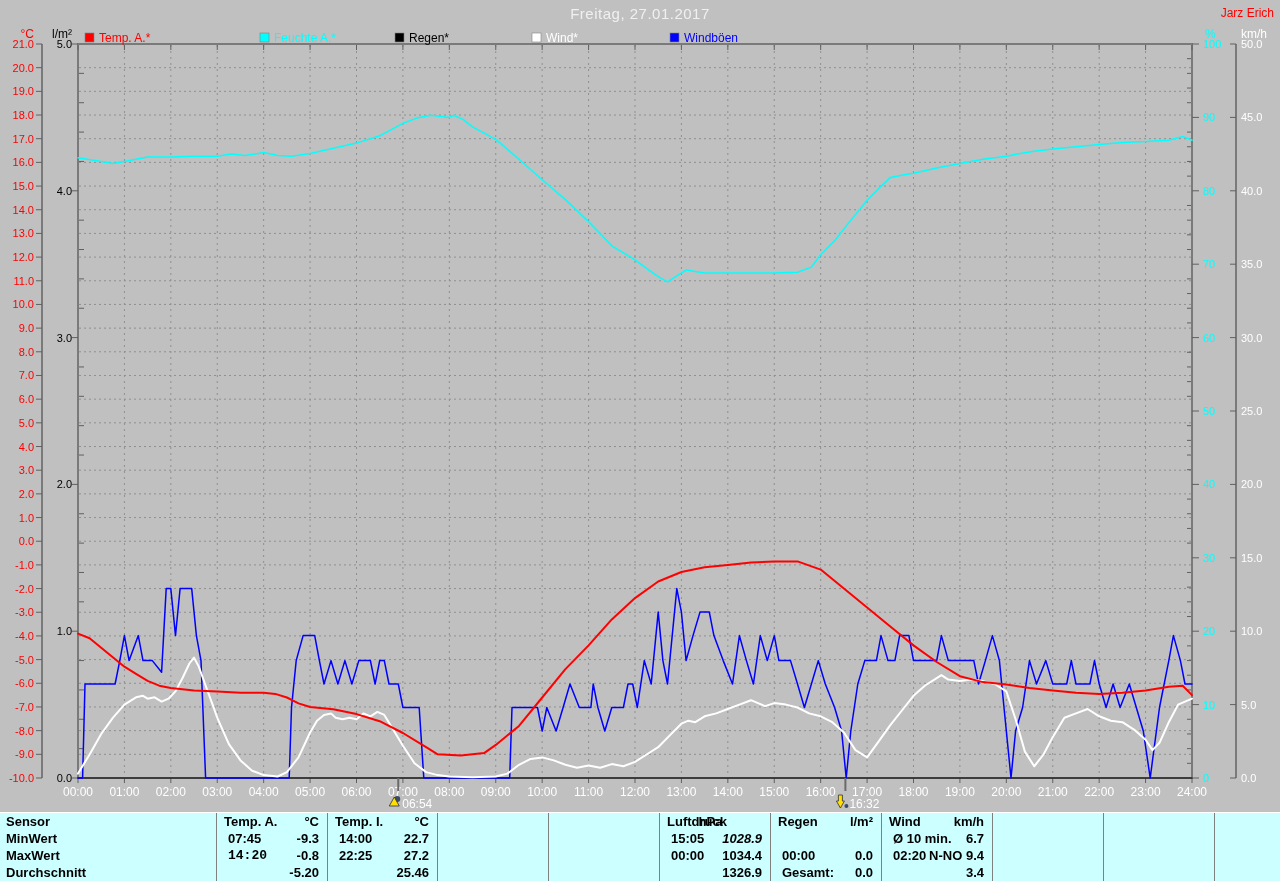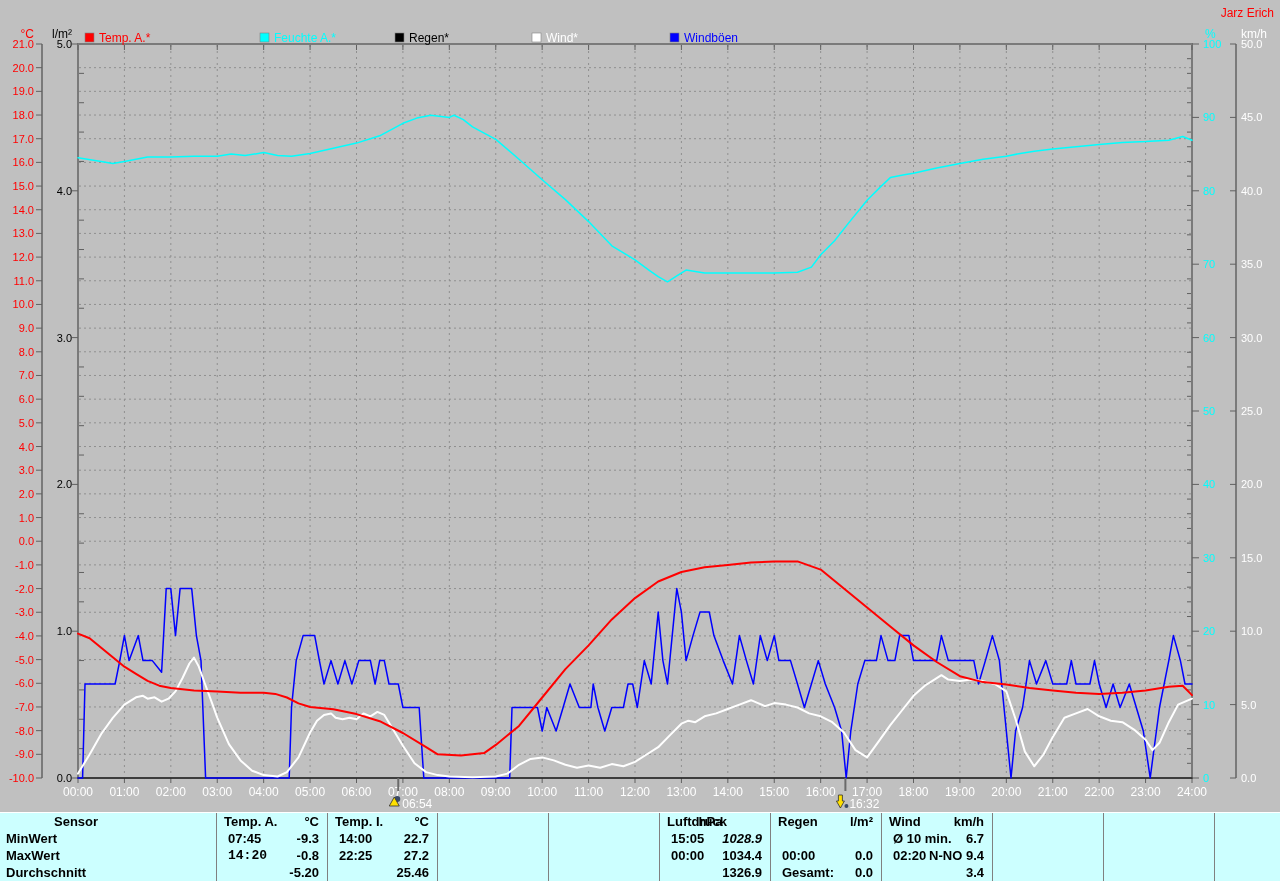--- a/index.html
+++ b/index.html
@@ -12,20 +12,21 @@
   #plot text{font-family:"Liberation Sans",sans-serif;}
   #datatable{position:absolute;left:0;top:812px;width:1280px;height:69px;
     border-top:1px solid #ffffff;}
   #datatable div{position:absolute;white-space:nowrap;font-size:13px;font-weight:bold;color:#000;}
   .vsep{width:1px;top:0;height:69px;}
 </style>
 </head>
 <body>
 
 <div id="stage">
+  <div id="titlebar">Freitag, 27.01.2017</div>
   <div id="author">Jarz Erich</div>
   <svg id="plot" width="1280" height="812">
       <line x1="79" y1="67.6774193548387" x2="1191" y2="67.6774193548387" stroke="#8f8f8f" stroke-width="1" stroke-dasharray="2,3"></line>
       <line x1="79" y1="91.35483870967741" x2="1191" y2="91.35483870967741" stroke="#8f8f8f" stroke-width="1" stroke-dasharray="2,3"></line>
       <line x1="79" y1="115.03225806451613" x2="1191" y2="115.03225806451613" stroke="#8f8f8f" stroke-width="1" stroke-dasharray="2,3"></line>
       <line x1="79" y1="138.70967741935482" x2="1191" y2="138.70967741935482" stroke="#8f8f8f" stroke-width="1" stroke-dasharray="2,3"></line>
       <line x1="79" y1="162.38709677419354" x2="1191" y2="162.38709677419354" stroke="#8f8f8f" stroke-width="1" stroke-dasharray="2,3"></line>
       <line x1="79" y1="186.06451612903226" x2="1191" y2="186.06451612903226" stroke="#8f8f8f" stroke-width="1" stroke-dasharray="2,3"></line>
       <line x1="79" y1="209.74193548387098" x2="1191" y2="209.74193548387098" stroke="#8f8f8f" stroke-width="1" stroke-dasharray="2,3"></line>
       <line x1="79" y1="233.41935483870967" x2="1191" y2="233.41935483870967" stroke="#8f8f8f" stroke-width="1" stroke-dasharray="2,3"></line>
@@ -354,21 +355,21 @@
       <line x1="398.27500000000003" y1="778" x2="398.27500000000003" y2="791" stroke="#6a6a6a" stroke-width="2"></line>
       <circle cx="397.27500000000003" cy="799" r="3" fill="#3a4a66"></circle>
       <polygon points="389.27500000000003,806 394.27500000000003,797 399.27500000000003,806" fill="#ffe000" stroke="#303030" stroke-width="0.8"></polygon>
       <text x="402.27500000000003" y="808" fill="#ffffff" font-size="12" text-anchor="start" font-weight="normal">06:54</text>
       <line x1="845.4067500000001" y1="778" x2="845.4067500000001" y2="791" stroke="#6a6a6a" stroke-width="2"></line>
       <polygon points="838.4067500000001,795 842.4067500000001,795 842.4067500000001,801 844.4067500000001,801 840.4067500000001,808 836.4067500000001,801 838.4067500000001,801" fill="#ffe000" stroke="#303030" stroke-width="0.8"></polygon>
       <circle cx="846.4067500000001" cy="806" r="2" fill="#3a4a66"></circle>
       <text x="849.4067500000001" y="808" fill="#ffffff" font-size="12" text-anchor="start" font-weight="normal">16:32</text>
     </svg>
   <div id="datatable" style="background: rgb(204, 255, 255);">
-      <div style="top: 1px; left: 6px; margin-left: 48px;">Sensor</div>
+      <div style="top: 1px; left: 6px;">Sensor</div>
       <div style="top: 18px; left: 6px;">MinWert</div>
       <div style="top: 35px; left: 6px;">MaxWert</div>
       <div style="top: 52px; left: 6px;">Durchschnitt</div>
       <div class="vsep" style="left: 216px; background: rgb(128, 128, 128);"></div>
       <div style="top: 1px; left: 224px;">Temp. A.</div>
       <div style="top: 1px; left: 216px; width: 103px; text-align: right;">°C</div>
       <div style="top: 18px; left: 228px;">07:45</div>
       <div style="top: 18px; left: 216px; width: 103px; text-align: right;">-9.3</div>
       <div style="top: 35px; left: 228px; font-family: Liberation Mono, monospace;">14:20</div>
       <div style="top: 35px; left: 216px; width: 103px; text-align: right;">-0.8</div>

